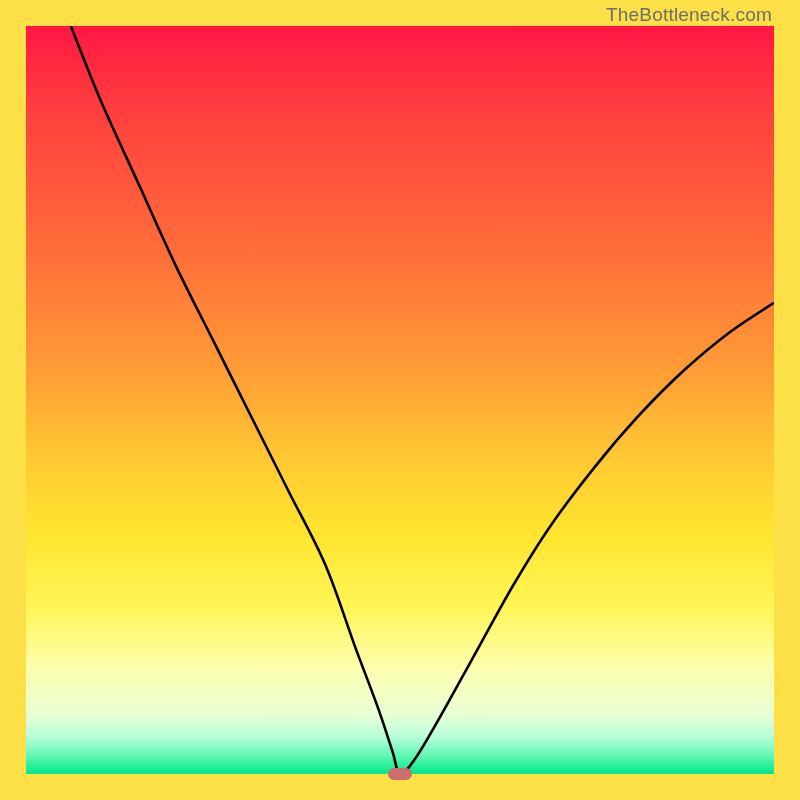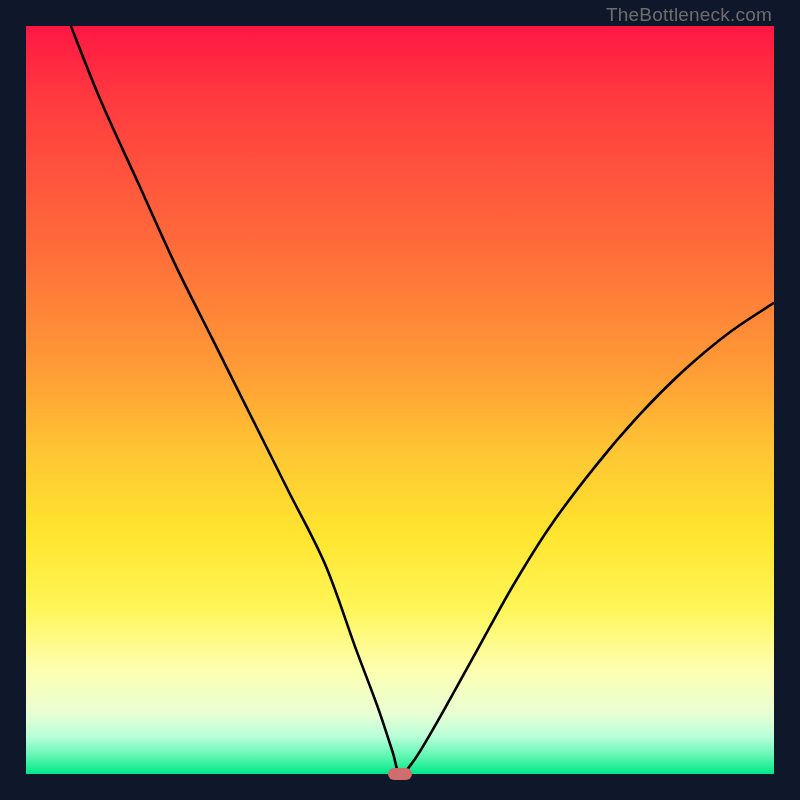--- a/index.html
+++ b/index.html
@@ -8,21 +8,21 @@
     width: 800px;
     height: 800px;
     background: #000;
     overflow: hidden;
     font-family: Arial, Helvetica, sans-serif;
   }
   .frame {
     position: relative;
     width: 800px;
     height: 800px;
-    background: #0f172a;
+    background: #fde047;
   }
   .plot-area {
     position: absolute;
     left: 26px;
     top: 26px;
     width: 748px;
     height: 748px;
     background: linear-gradient(
       to bottom,
       #ff1744 0%,

